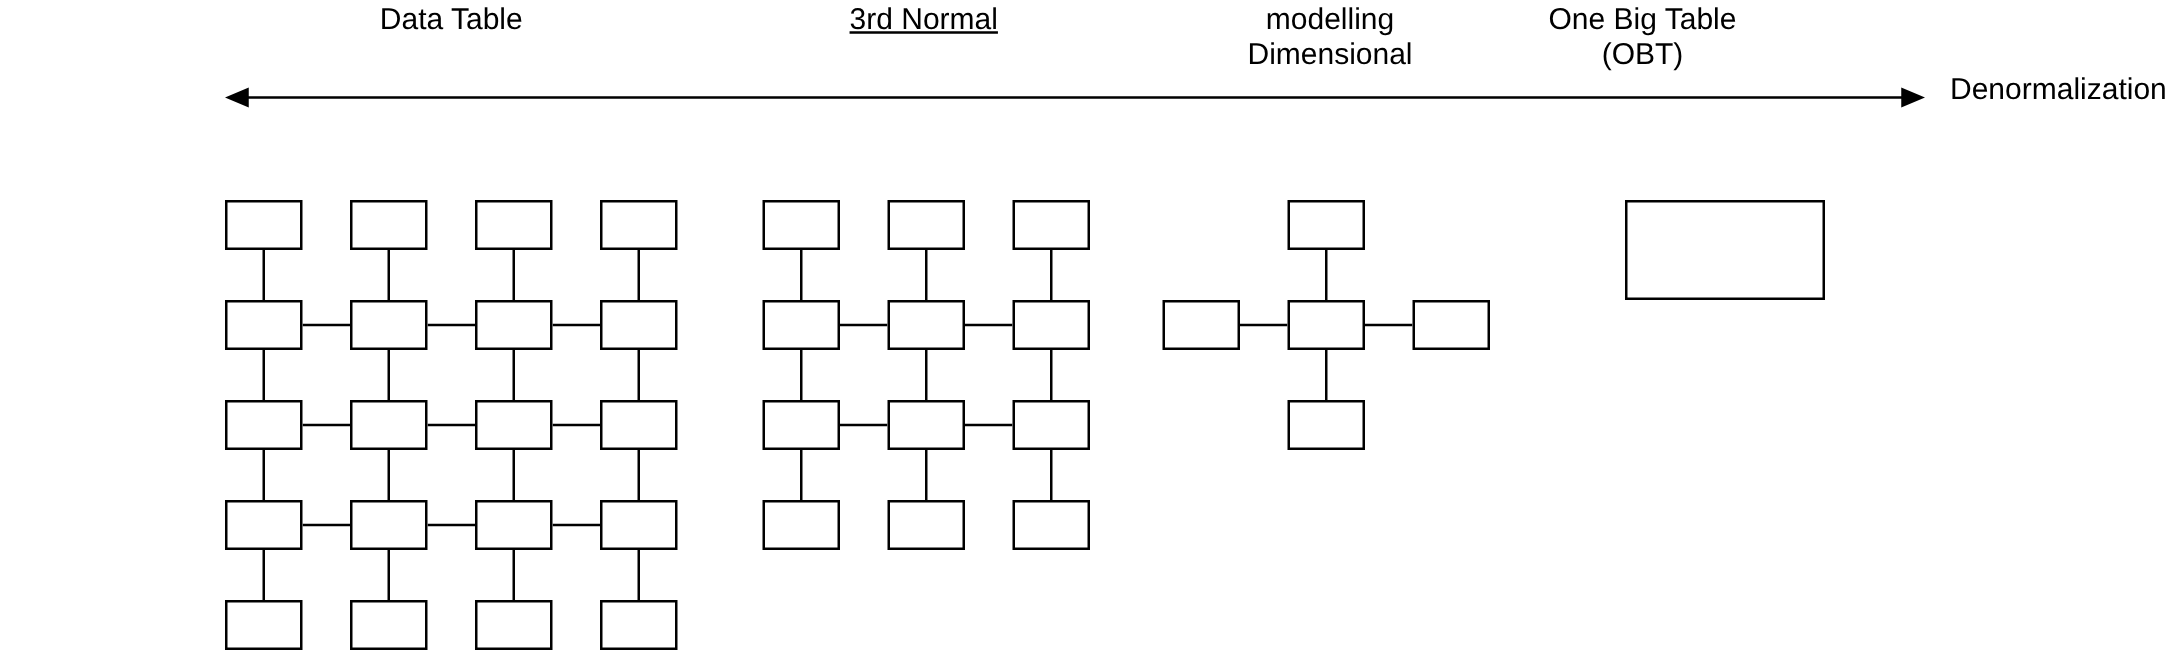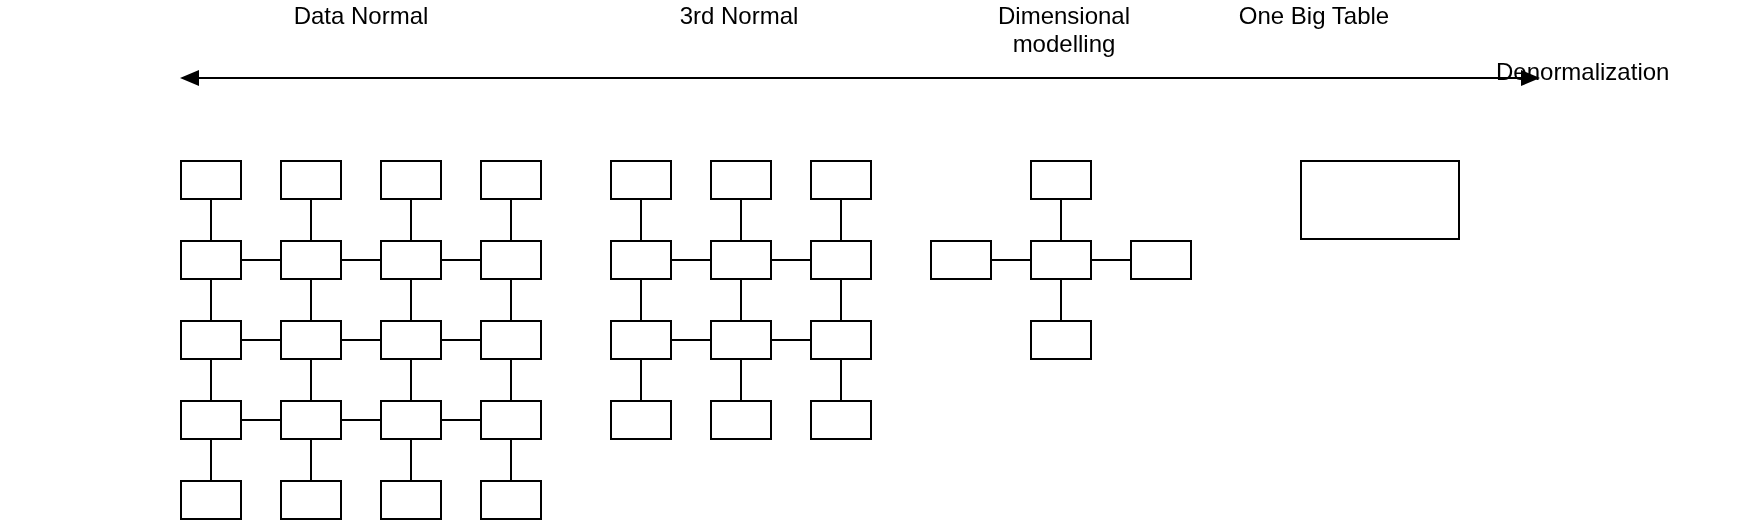--- a/index.html
+++ b/index.html
@@ -14,32 +14,32 @@
   }
   .top-label {
     position: absolute;
     top: 2px;
     width: 300px;
     text-align: center;
     font-size: 24px;
     line-height: 28px;
   }
   .top-label-dv  { left: 211px; }
-  .top-label-3nf { left: 589px; }
+  .top-label-3nf { left: 589px; text-decoration: underline; }
   .top-label-dim { left: 914px; }
   .top-label-obt { left: 1164px; }
   .side-label {
     position: absolute;
     top: 58px;
     font-size: 24px;
     line-height: 28px;
     white-space: nowrap;
   }
   .side-label-left  { left: 4px; }
-  .side-label-right { left: 1496px; text-align: center; }
+  .side-label-right { left: 1560px; text-align: center; }
   .arrow-line {
     position: absolute;
     left: 194px;
     top: 77px;
     width: 1332px;
     height: 2px;
     background: #000000;
   }
   .arrow-head {
     position: absolute;
@@ -70,34 +70,35 @@
 
   <div class="side-label side-label-right">Denormalization</div>
 
   <div>
     <div class="arrow-head arrow-head-left"></div>
     <div class="arrow-line"></div>
     <div class="arrow-head arrow-head-right"></div>
   </div>
 
   <div class="top-label top-label-dv">
-    <div>Data Normal</div>
+    <div>Data Table</div>
   </div>
 
   <div class="top-label top-label-3nf">
     <div>3rd Normal</div>
   </div>
 
   <div class="top-label top-label-dim">
+    <div>modelling</div>
     <div>Dimensional</div>
-    <div>modelling</div>
   </div>
 
   <div class="top-label top-label-obt">
     <div>One Big Table</div>
+    <div>(OBT)</div>
   </div>
 
   <div id="diagrams">
       <div>
         <div class="link" style="background: rgb(0, 0, 0); left: 210px; top: 200px; width: 2px; height: 40px;"></div>
         <div class="link" style="background: rgb(0, 0, 0); left: 310px; top: 200px; width: 2px; height: 40px;"></div>
         <div class="link" style="background: rgb(0, 0, 0); left: 410px; top: 200px; width: 2px; height: 40px;"></div>
         <div class="link" style="background: rgb(0, 0, 0); left: 510px; top: 200px; width: 2px; height: 40px;"></div>
         <div class="link" style="background: rgb(0, 0, 0); left: 210px; top: 280px; width: 2px; height: 40px;"></div>
         <div class="link" style="background: rgb(0, 0, 0); left: 310px; top: 280px; width: 2px; height: 40px;"></div>

